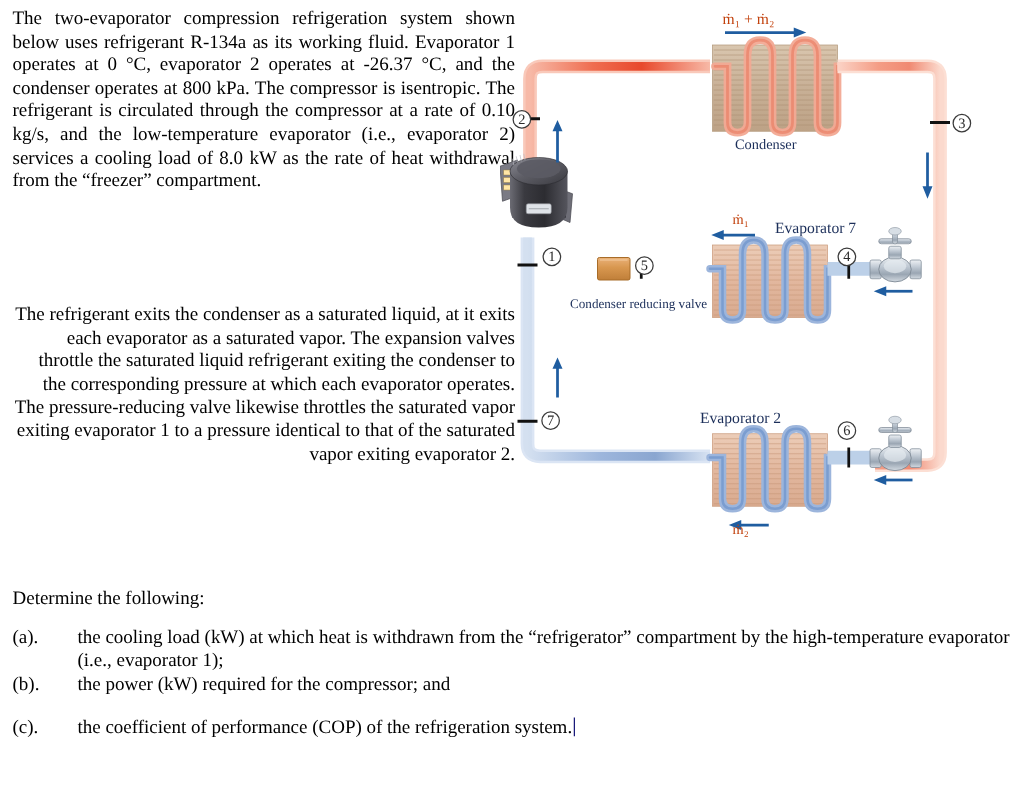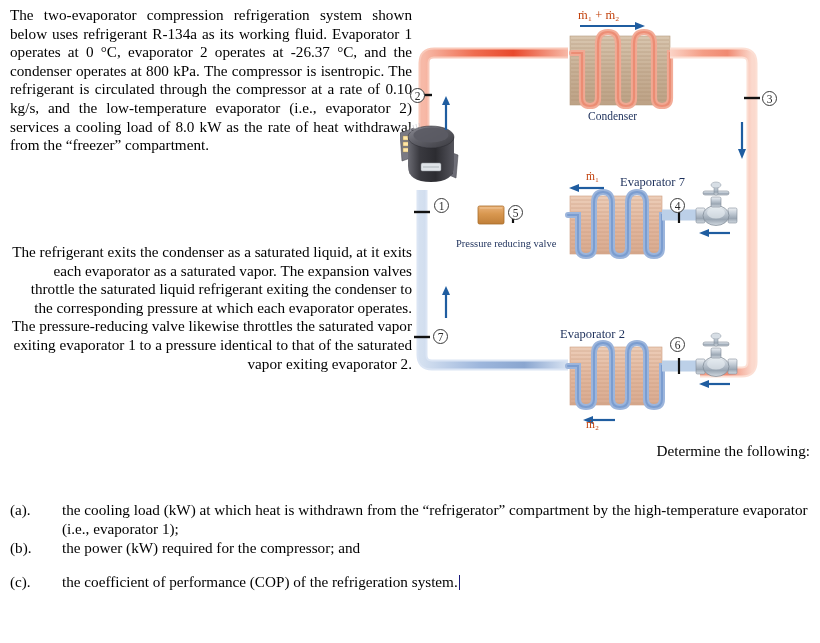--- a/index.html
+++ b/index.html
@@ -29,21 +29,21 @@
   #para2 { top:243px; text-align:right; }
 
   
   .wide {
     position:absolute;
     left:10px;
     width:800px;
     font-size:15.2px;
     line-height:18.6px;
   }
-  #determine { top:442px;text-align:right; }
+  #determine { top:470px; }
 
   .qrow {
     position:absolute;
     left:10px;
     width:802px;
     font-size:15.2px;
     line-height:19px;
     display:flex;
   }
   .qlabel { width:52px; flex:0 0 52px; }
@@ -433,21 +433,21 @@
         <g stroke-width="2.2">
             <line x1="215" y1="420" x2="190" y2="420"></line>
           </g>
         <polygon points="183,420 193,416 193,424" stroke="none"></polygon>
       </g>
     </svg>
 
     <div class="dlabel lbl-cond" style="left:188px; top:110px;">Condenser</div>
     <div class="dlabel lbl-evap1" style="left:220px; top:175px;">Evaporator 7</div>
     <div class="dlabel lbl-evap2" style="left:160px; top:327px;">Evaporator 2</div>
-    <div class="dlabel lbl-prv" style="left:56px; top:238px;">Pressure reducing valve</div>
+    <div class="dlabel lbl-prv" style="left:56px; top:238px;">Condenser reducing valve</div>
 
     <div class="mdot" style="left:178px; top:8px; font-size:12.5px;">ṁ₁ + ṁ₂</div>
     <div class="mdot" style="left:186px; top:170px; font-size:11.5px;">ṁ₁</div>
     <div class="mdot" style="left:186px; top:418px; font-size:11.5px;">ṁ₂</div>
   </div>
 
   <div class="statenum" id="sn2">2</div>
   <div class="statenum" id="sn3">3</div>
   <div class="statenum" id="sn1">1</div>
   <div class="statenum" id="sn5">5</div>

